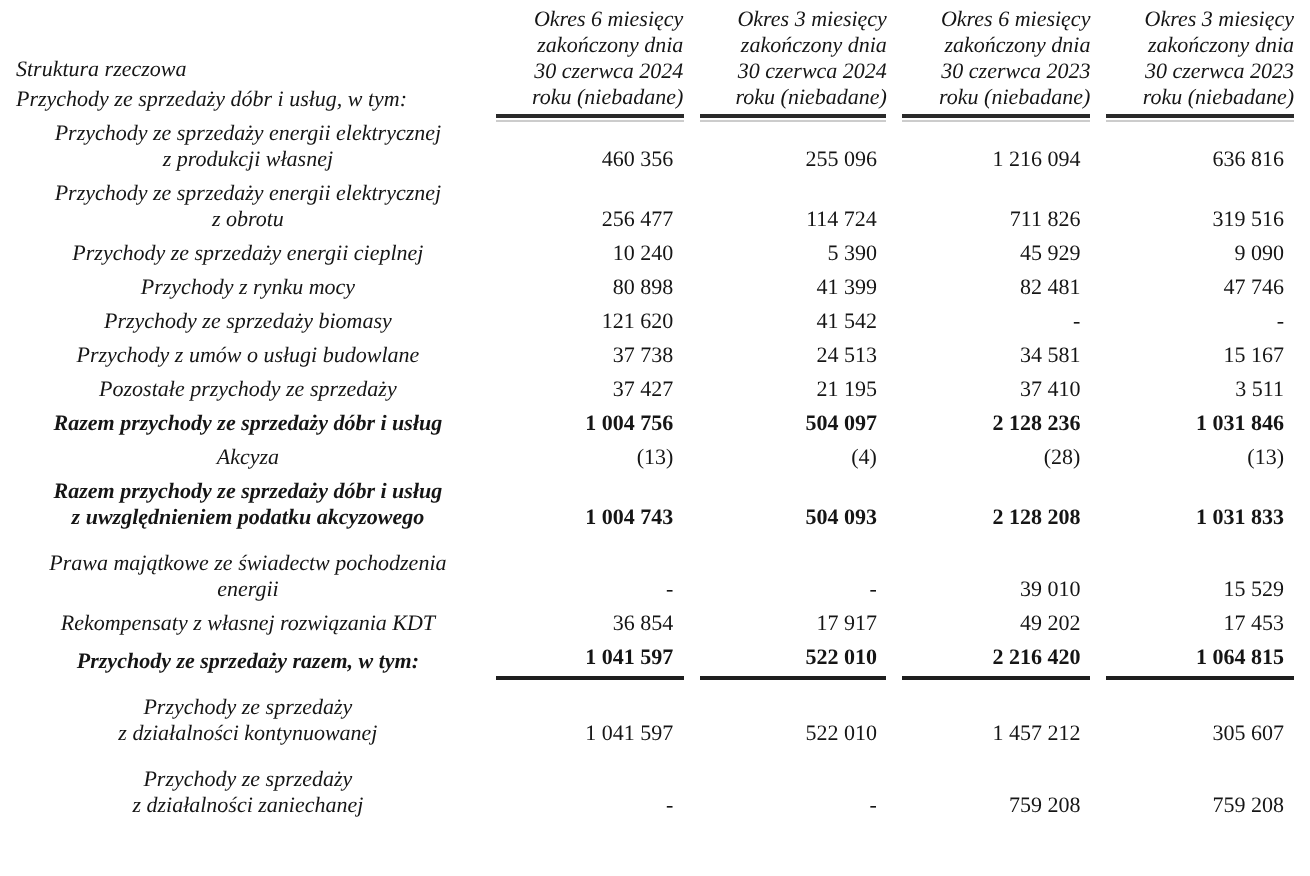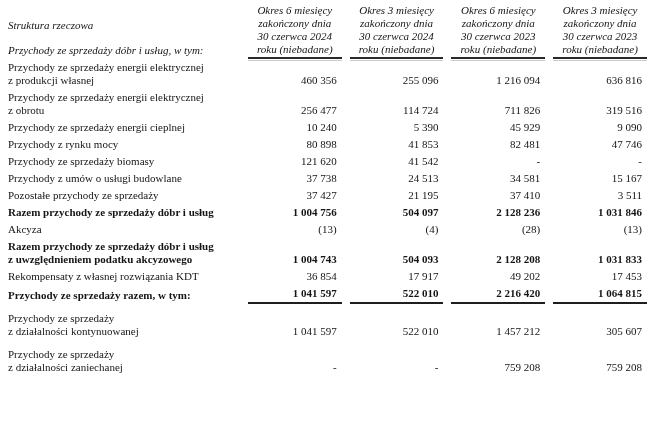--- a/index.html
+++ b/index.html
@@ -24,26 +24,26 @@
 
   th.corner {
     font-weight: normal;
     font-style: italic;
     text-align: left;
     vertical-align: bottom;
     font-size: 11px;
     line-height: 13px;
     padding: 3px 0 2px 0;
   }
-  th.corner .corner-line1 { margin-bottom: 12px; }
+  th.corner .corner-line1 { margin-bottom: 2px; }
 
   th.colhead {
     font-weight: normal;
     font-style: italic;
-    text-align: center;
+    text-align: right;
     vertical-align: bottom;
     white-space: pre-line;
     font-size: 11px;
     line-height: 13px;
     padding: 3px 0 1px 0;
     border-bottom: 2px solid #2a2a2a;
     position: relative;
   }
   th.colhead::after {
     content: "";
@@ -53,21 +53,22 @@
   }
 
   td {
     font-size: 11px;
     line-height: 13px;
     vertical-align: bottom;
     padding: 2px 0;
   }
   td.label {
     white-space: pre-line;
-    text-align: left;
+    text-align: center;
+    font-style: italic;
   }
   td.num {
     text-align: right;
     padding-right: 5px;
   }
   tr.bold td { font-weight: bold; }
   tr.gap td  { padding-top: 8px; }
   td.rule-thin  { border-bottom: 1.6px solid #2d2d2d; }
   td.rule-thick { border-bottom: 2.6px solid #1e1e1e; }
 </style>
@@ -126,21 +127,21 @@
       <tr>
         <td class="label">Przychody ze sprzedaży energii cieplnej</td>
         <td class="num">10 240</td>
         <td class="num">5 390</td>
         <td class="num">45 929</td>
         <td class="num">9 090</td>
       </tr>
       <tr>
         <td class="label">Przychody z rynku mocy</td>
         <td class="num">80 898</td>
-        <td class="num">41 853</td>
+        <td class="num">41 399</td>
         <td class="num">82 481</td>
         <td class="num">47 746</td>
       </tr>
       <tr>
         <td class="label">Przychody ze sprzedaży biomasy</td>
         <td class="num">121 620</td>
         <td class="num">41 542</td>
         <td class="num">-</td>
         <td class="num">-</td>
       </tr>
@@ -173,20 +174,28 @@
         <td class="num">(13)</td>
       </tr>
       <tr class="bold">
         <td class="label">Razem przychody ze sprzedaży dóbr i usług
 z uwzględnieniem podatku akcyzowego</td>
         <td class="num">1 004 743</td>
         <td class="num">504 093</td>
         <td class="num">2 128 208</td>
         <td class="num">1 031 833</td>
       </tr>
+      <tr class="gap">
+        <td class="label">Prawa majątkowe ze świadectw pochodzenia
+energii</td>
+        <td class="num">-</td>
+        <td class="num">-</td>
+        <td class="num">39 010</td>
+        <td class="num">15 529</td>
+      </tr>
       <tr>
         <td class="label">Rekompensaty z własnej rozwiązania KDT</td>
         <td class="num">36 854</td>
         <td class="num">17 917</td>
         <td class="num">49 202</td>
         <td class="num">17 453</td>
       </tr>
       <tr class="bold">
         <td class="label">Przychody ze sprzedaży razem, w tym:</td>
         <td class="num rule-thick">1 041 597</td>

